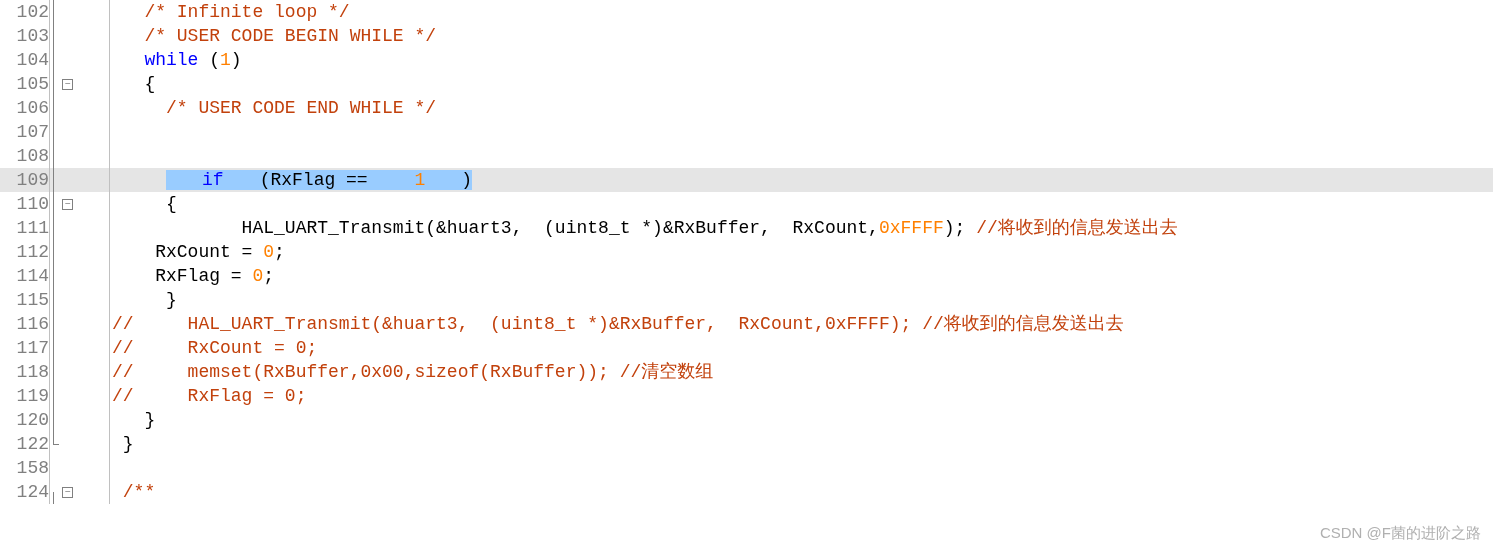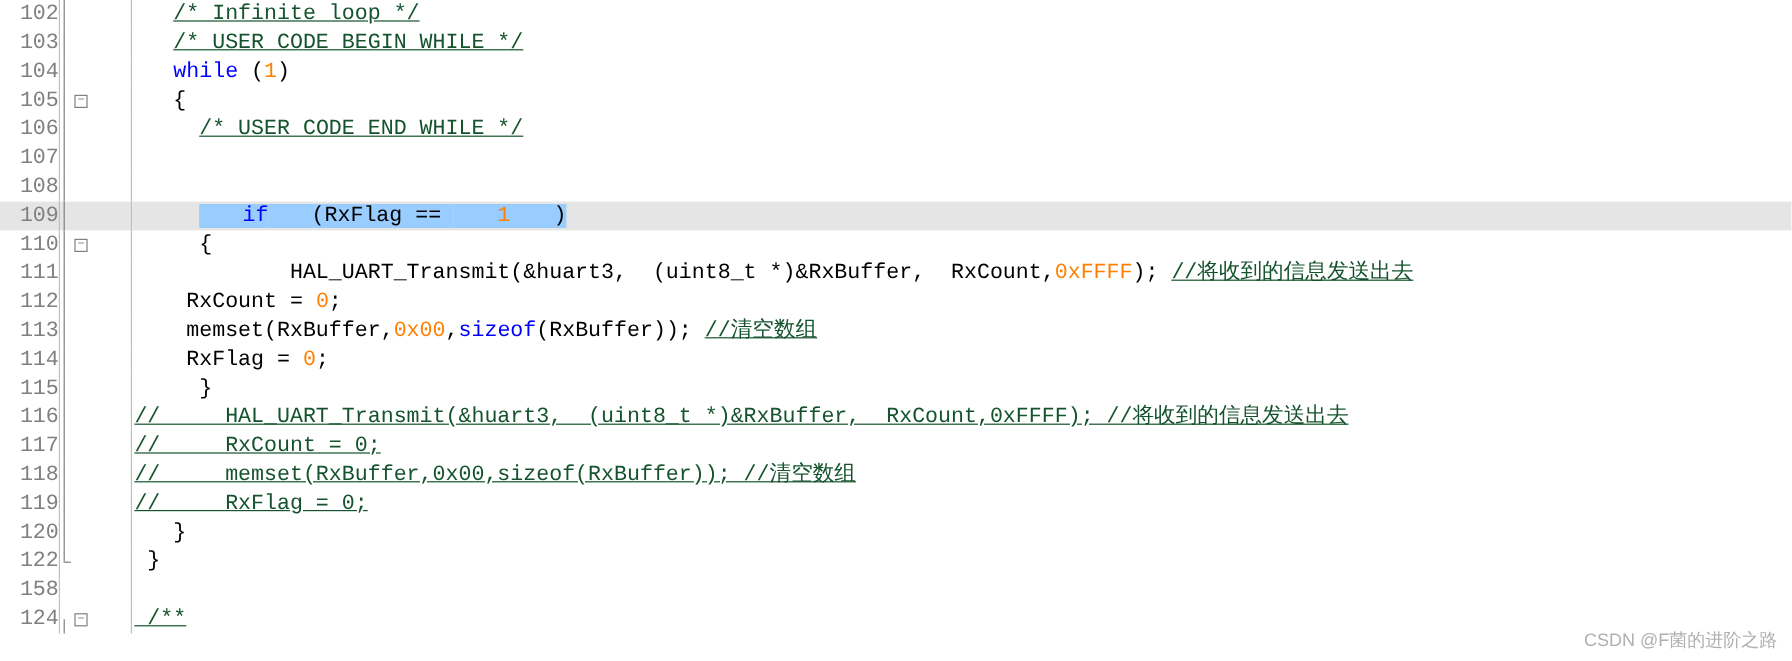--- a/index.html
+++ b/index.html
@@ -81,21 +81,21 @@
     background: #fff;
     font-size: 10px;
     line-height: 9px;
     text-align: center;
     color: #808080;
   }
   .code {
     flex: 1;
     padding-left: 2px;
   }
-  .tok-comment { color: #14532d; text-decoration: underline; }
+  .tok-comment { color: #c2410c; }
   .tok-keyword { color: #0000ff; }
   .tok-number  { color: #ff8000; }
   .tok-plain   { color: #000000; }
   .sel {
     background: #99ccff;
     padding-left: 36px;
   }
   .watermark {
     position: absolute;
     right: 12px;
@@ -114,21 +114,20 @@
     <div class="line"><div class="gutter">103</div><div class="fold"><div class="tree-line"></div></div><div class="code"><span class="tok-plain">   </span><span class="tok-comment">/* USER CODE BEGIN WHILE */</span></div></div>
     <div class="line"><div class="gutter">104</div><div class="fold"><div class="tree-line"></div></div><div class="code"><span class="tok-plain">   </span><span class="tok-keyword">while</span><span class="tok-plain"> (</span><span class="tok-number">1</span><span class="tok-plain">)</span></div></div>
     <div class="line"><div class="gutter">105</div><div class="fold"><div class="tree-line"></div><div class="fold-box">−</div></div><div class="code"><span class="tok-plain">   {</span></div></div>
     <div class="line"><div class="gutter">106</div><div class="fold"><div class="tree-line"></div></div><div class="code"><span class="tok-plain">     </span><span class="tok-comment">/* USER CODE END WHILE */</span></div></div>
     <div class="line"><div class="gutter">107</div><div class="fold"><div class="tree-line"></div></div><div class="code"></div></div>
     <div class="line"><div class="gutter">108</div><div class="fold"><div class="tree-line"></div></div><div class="code"><span class="tok-plain">     </span></div></div>
     <div class="line highlighted"><div class="gutter">109</div><div class="fold"><div class="tree-line"></div></div><div class="code"><span class="tok-plain">     </span><span class="sel tok-keyword">if</span><span class="sel tok-plain">(RxFlag == </span><span class="sel tok-number">1</span><span class="sel tok-plain">)</span></div></div>
     <div class="line"><div class="gutter">110</div><div class="fold"><div class="tree-line"></div><div class="fold-box">−</div></div><div class="code"><span class="tok-plain">     {</span></div></div>
     <div class="line"><div class="gutter">111</div><div class="fold"><div class="tree-line"></div></div><div class="code"><span class="tok-plain">            HAL_UART_Transmit(&amp;huart3,  (uint8_t *)&amp;RxBuffer,  RxCount,</span><span class="tok-number">0xFFFF</span><span class="tok-plain">); </span><span class="tok-comment">//将收到的信息发送出去</span></div></div>
     <div class="line"><div class="gutter">112</div><div class="fold"><div class="tree-line"></div></div><div class="code"><span class="tok-plain">    RxCount = </span><span class="tok-number">0</span><span class="tok-plain">;</span></div></div>
-    <div class="line"><div class="gutter">113</div><div class="fold"><div class="tree-line"></div></div><div class="code"><span class="tok-plain">    memset(RxBuffer,</span><span class="tok-number">0x00</span><span class="tok-plain">,</span><span class="tok-keyword">sizeof</span><span class="tok-plain">(RxBuffer)); </span><span class="tok-comment">//清空数组</span></div></div>
     <div class="line"><div class="gutter">114</div><div class="fold"><div class="tree-line"></div></div><div class="code"><span class="tok-plain">    RxFlag = </span><span class="tok-number">0</span><span class="tok-plain">;</span></div></div>
     <div class="line"><div class="gutter">115</div><div class="fold"><div class="tree-line"></div></div><div class="code"><span class="tok-plain">     }</span></div></div>
     <div class="line"><div class="gutter">116</div><div class="fold"><div class="tree-line"></div></div><div class="code"><span class="tok-comment">//     HAL_UART_Transmit(&amp;huart3,  (uint8_t *)&amp;RxBuffer,  RxCount,0xFFFF); //将收到的信息发送出去</span></div></div>
     <div class="line"><div class="gutter">117</div><div class="fold"><div class="tree-line"></div></div><div class="code"><span class="tok-comment">//     RxCount = 0;</span></div></div>
     <div class="line"><div class="gutter">118</div><div class="fold"><div class="tree-line"></div></div><div class="code"><span class="tok-comment">//     memset(RxBuffer,0x00,sizeof(RxBuffer)); //清空数组</span></div></div>
     <div class="line"><div class="gutter">119</div><div class="fold"><div class="tree-line"></div></div><div class="code"><span class="tok-comment">//     RxFlag = 0;</span></div></div>
     <div class="line"><div class="gutter">120</div><div class="fold"><div class="tree-line"></div></div><div class="code"><span class="tok-plain">   }</span></div></div>
     <div class="line"><div class="gutter">122</div><div class="fold"><div class="tree-corner"></div></div><div class="code"><span class="tok-plain"> }</span></div></div>
     <div class="line"><div class="gutter">158</div><div class="fold"></div><div class="code"></div></div>
     <div class="line"><div class="gutter">124</div><div class="fold"><div class="tree-line-short"></div><div class="fold-box">−</div></div><div class="code"><span class="tok-comment"> /**</span></div></div>

